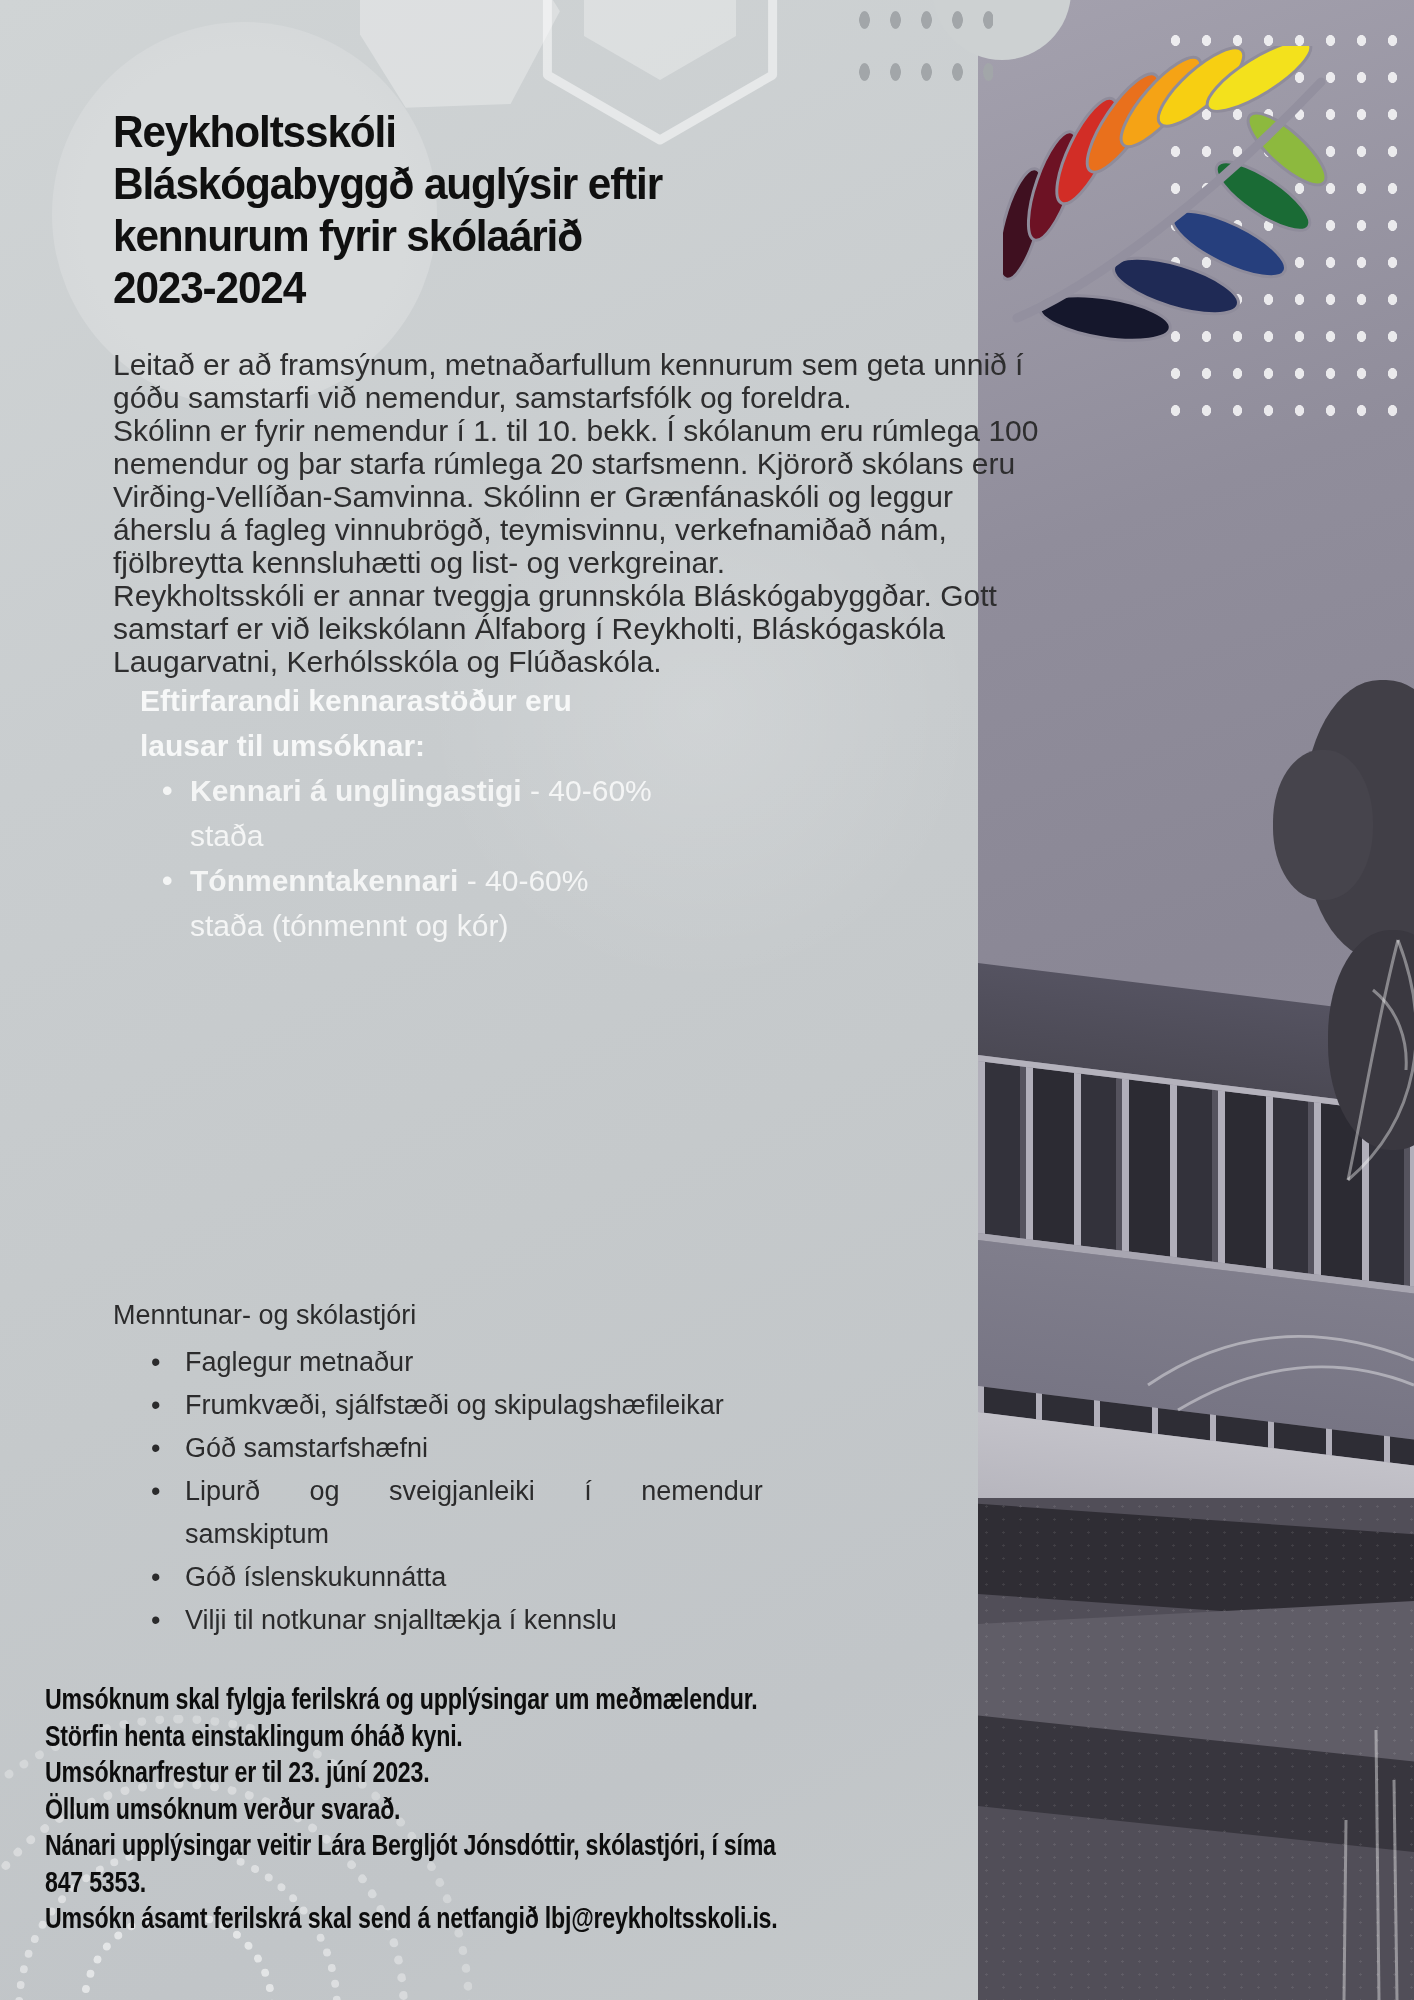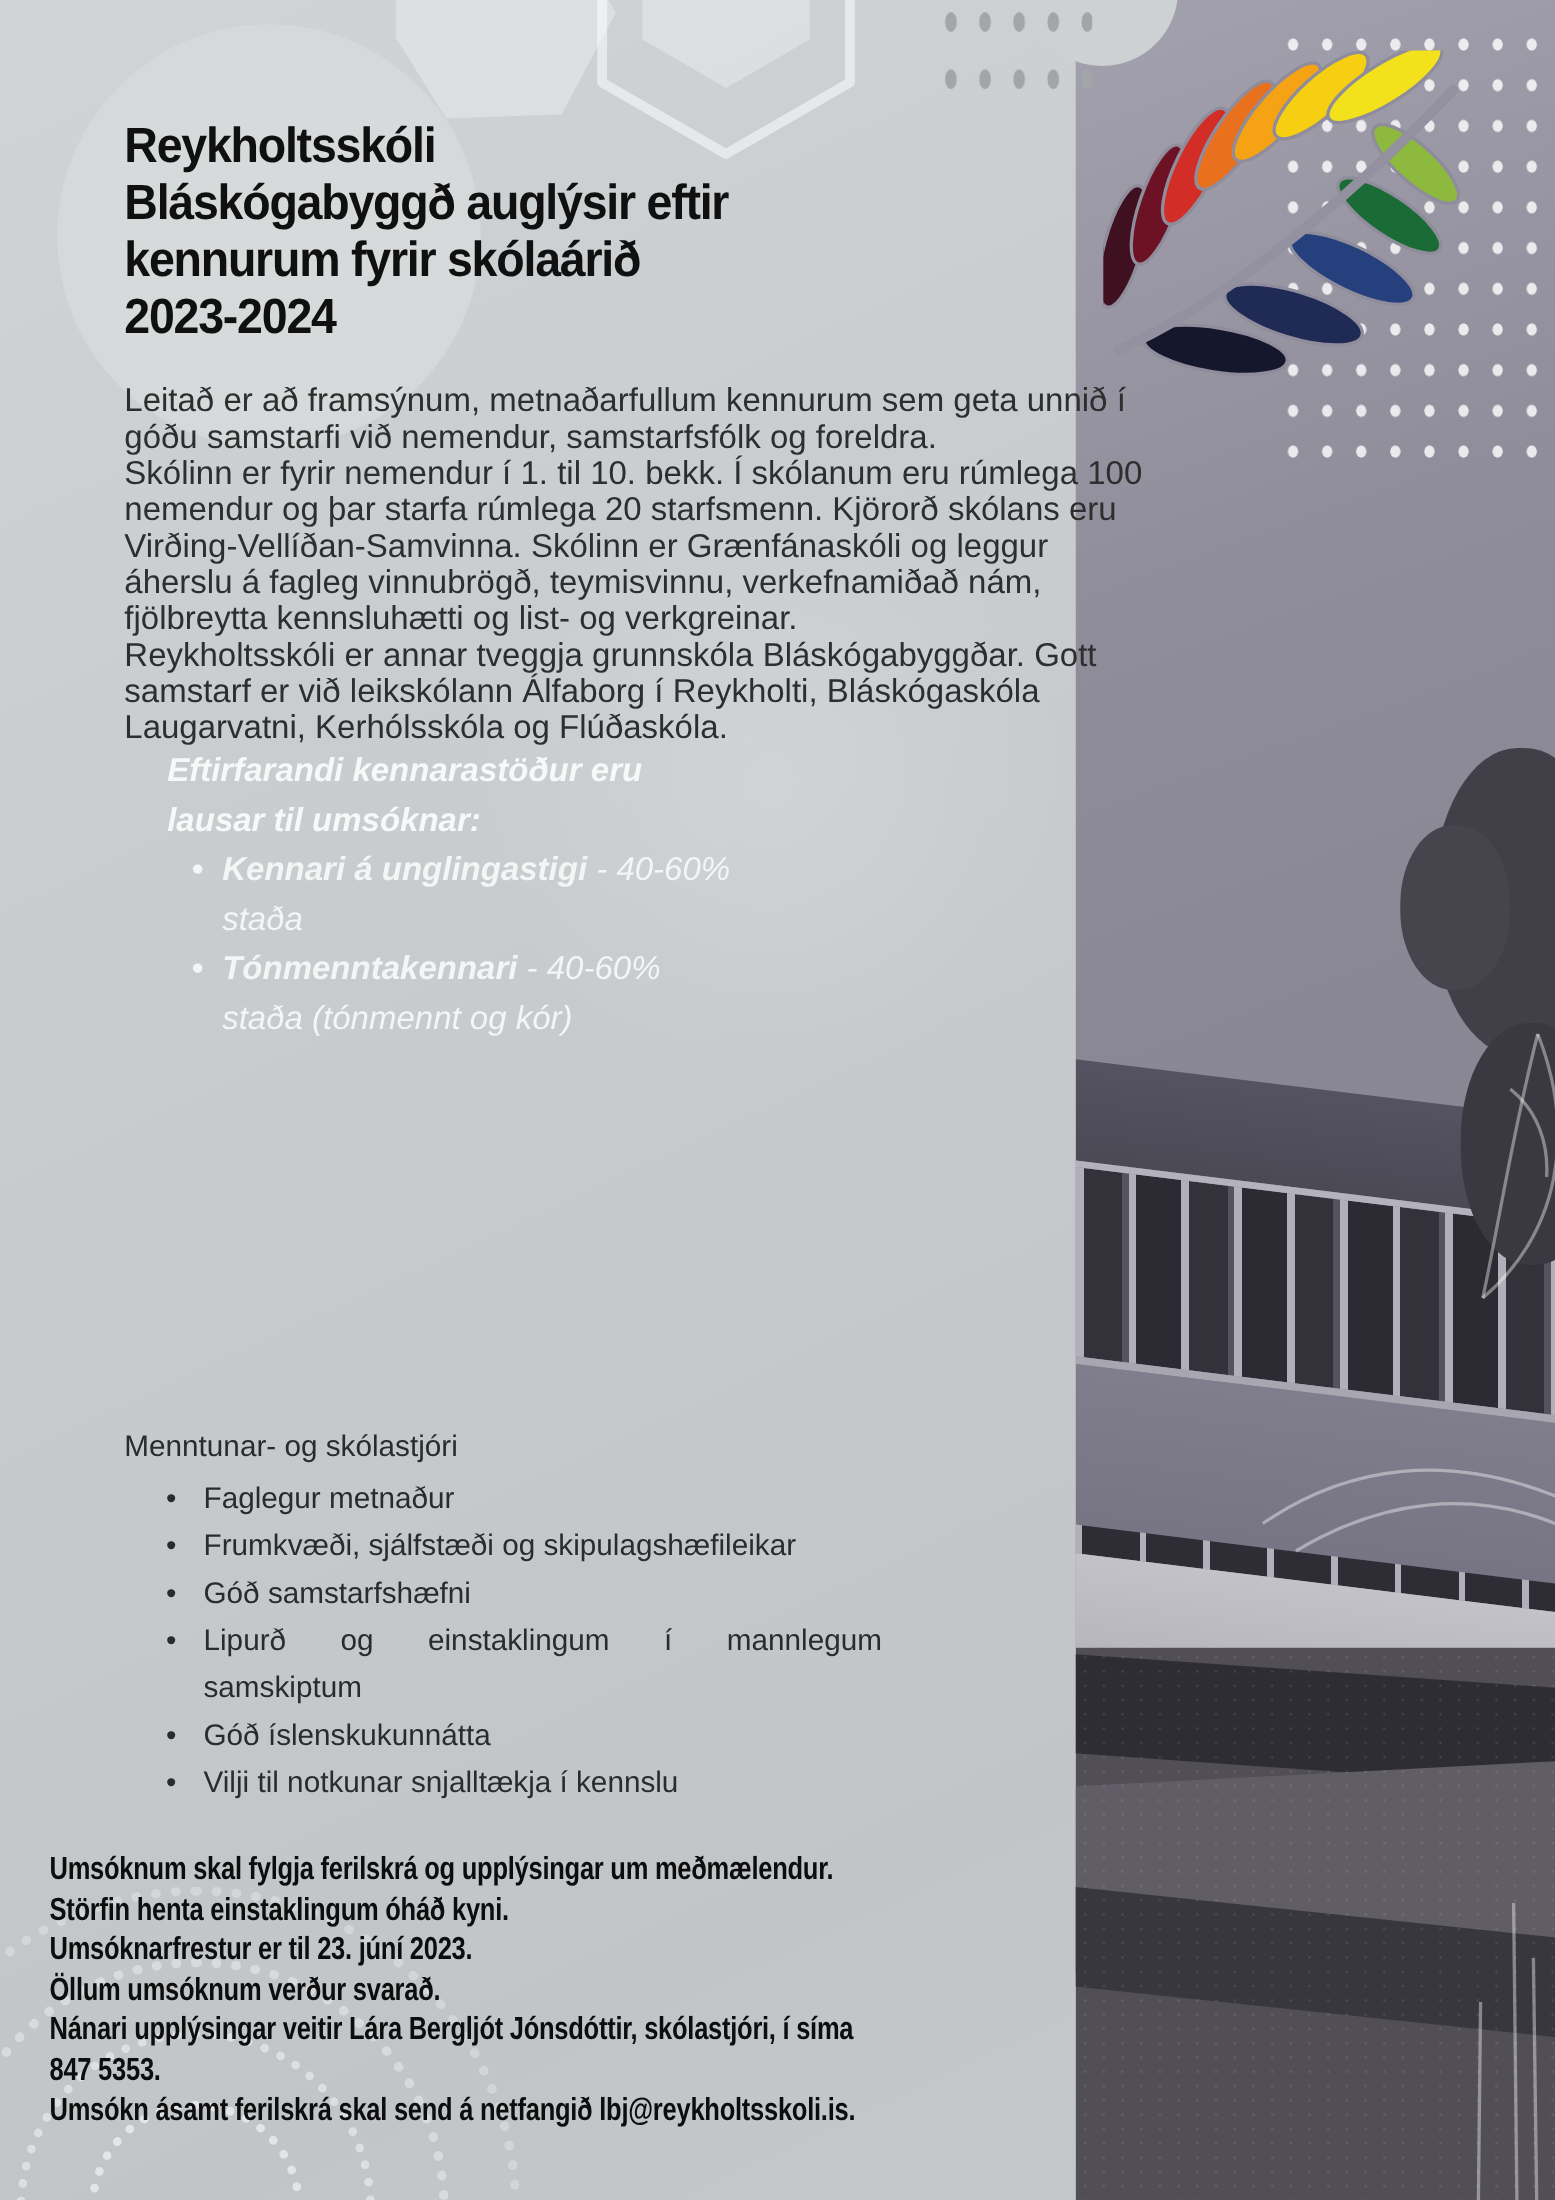--- a/index.html
+++ b/index.html
@@ -58,21 +58,21 @@
   .r3{width:440px;height:440px;left:160px;top:160px;border-width:9px;opacity:.65;}
   .r4{width:570px;height:570px;left:95px;top:95px;border-width:9px;opacity:.5;}
 
   
   .pre{white-space:pre-line;}
   .title{left:113px;top:76px;width:720px;color:#101010;
     font-size:45px;line-height:52px;font-weight:800;letter-spacing:-1.2px;
     transform:scaleX(.94);transform-origin:0 0;}
   .intro{left:113px;top:318px;width:1080px;color:#2e2e2f;
     font-size:30px;line-height:33px;}
-  .positions{left:152px;top:678px;width:700px;color:#f4f5f5;font-size:30px;line-height:45px;font-style:italic;}
+  .positions{left:140px;top:678px;width:700px;color:#f4f5f5;font-size:30px;line-height:45px;}
   .positions h2{margin:0;font-size:30px;line-height:45px;font-weight:800;color:#f7f8f8;}
   .positions ul{margin:0;padding:0;list-style:none;}
   .positions li{position:relative;padding-left:50px;font-weight:400;}
   .positions li::before{content:"•";position:absolute;left:22px;top:0;font-weight:800;}
   .positions b{font-weight:800;}
   .requirements{left:113px;top:1295px;width:720px;color:#2b2b2c;font-size:27px;line-height:40px;}
   .requirements h2{margin:0;font-size:27px;font-weight:400;line-height:40px;}
   .requirements ul{margin:6px 0 0 0;padding:0;list-style:none;font-size:27px;line-height:43px;}
   .requirements li{position:relative;padding-left:72px;}
   .requirements li::before{content:"•";position:absolute;left:38px;top:0;}
@@ -212,21 +212,21 @@
   </ul>
 </div>
 
 <div class="abs requirements">
   <h2>Menntunar- og skólastjóri</h2>
   <ul>
     <li>Faglegur metnaður</li>
     <li>Frumkvæði, sjálfstæði og skipulagshæfileikar</li>
     <li>Góð samstarfshæfni</li>
     <li>
-      <span class="l1">Lipurð og einstaklingum í mannlegum</span>
+      <span class="l1">Lipurð og sveigjanleiki í nemendur</span>
       <span class="l2">samskiptum</span>
     </li>
     <li>Góð íslenskukunnátta</li>
     <li>Vilji til notkunar snjalltækja í kennslu</li>
   </ul>
 </div>
 
 <p class="abs application pre">Umsóknum skal fylgja ferilskrá og upplýsingar um meðmælendur.
 Störfin henta einstaklingum óháð kyni.
 Umsóknarfrestur er til 23. júní 2023.

